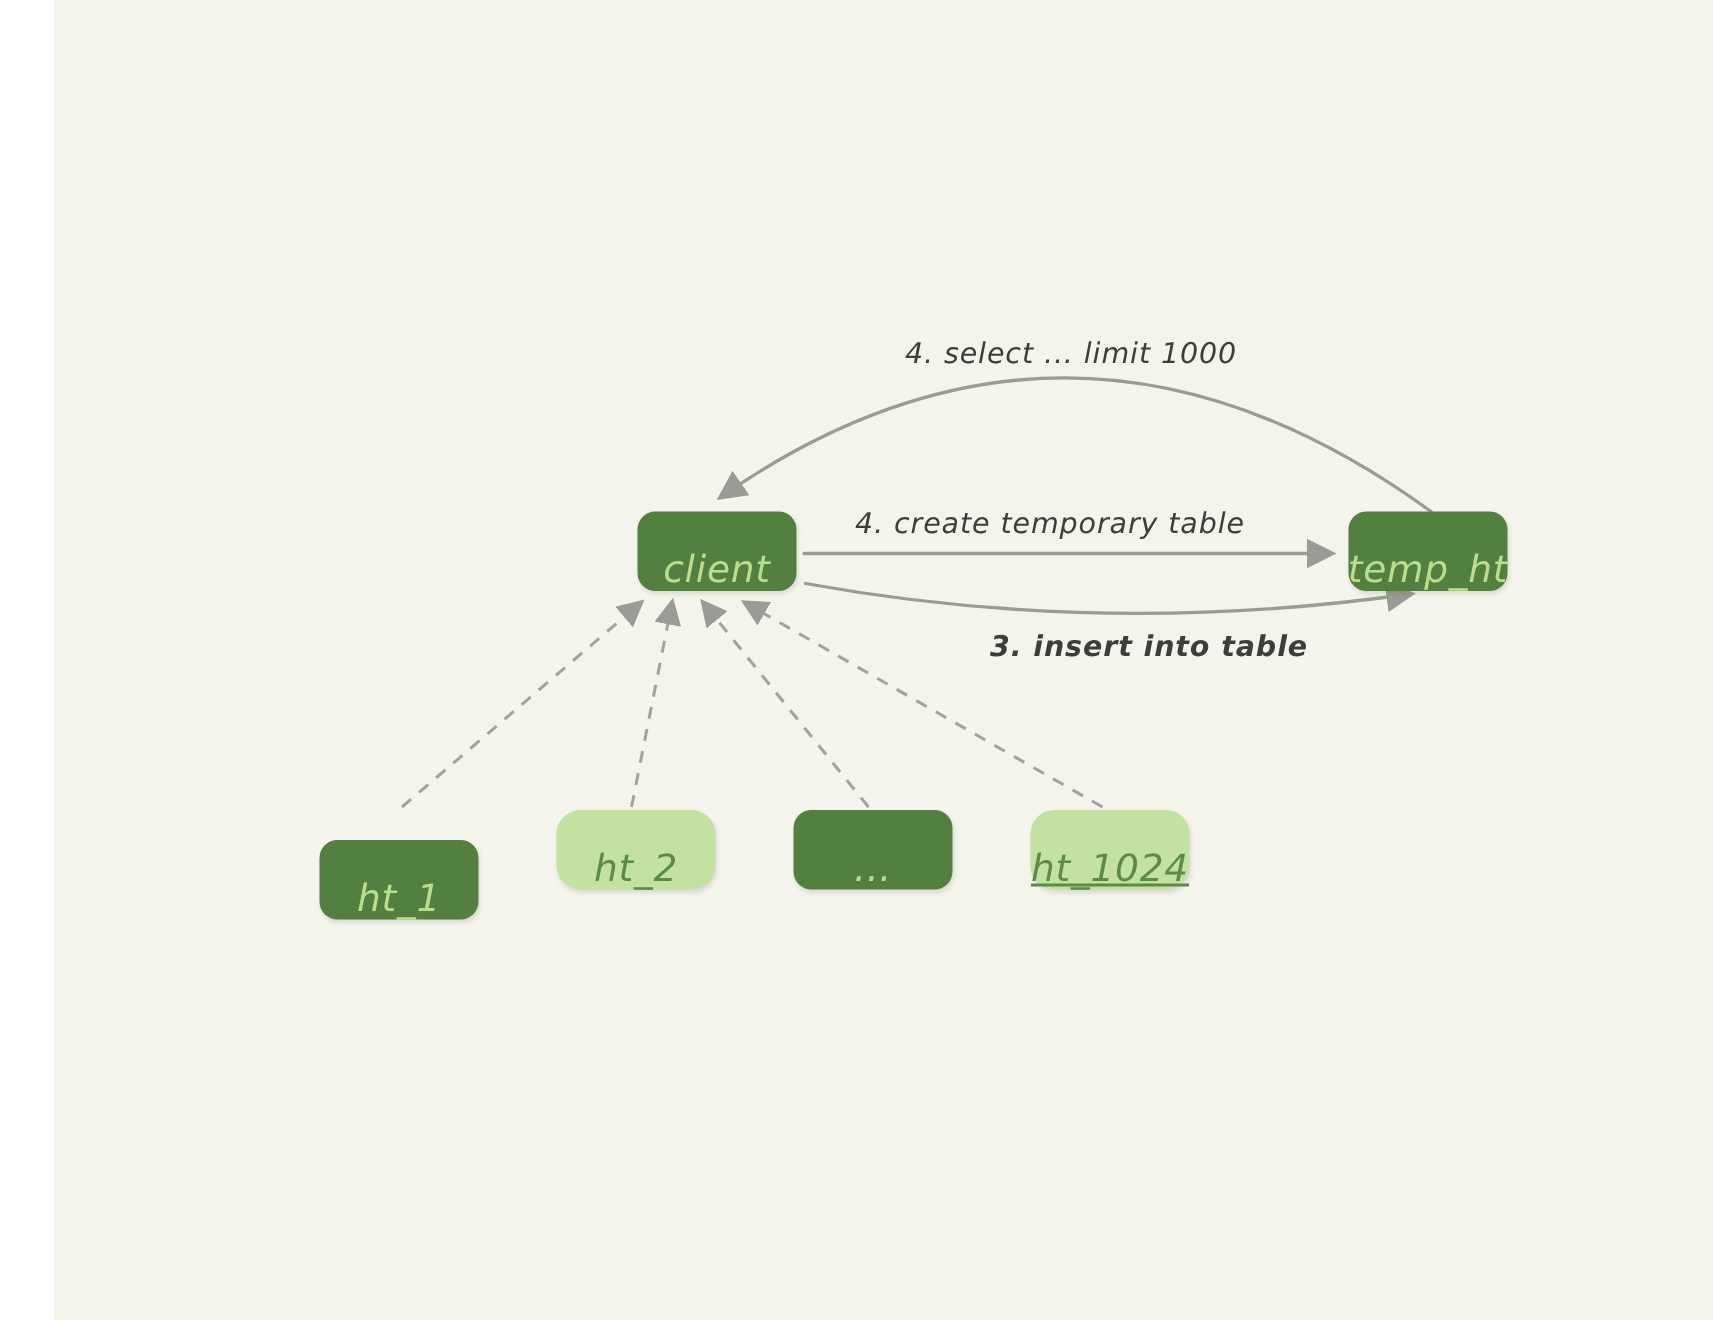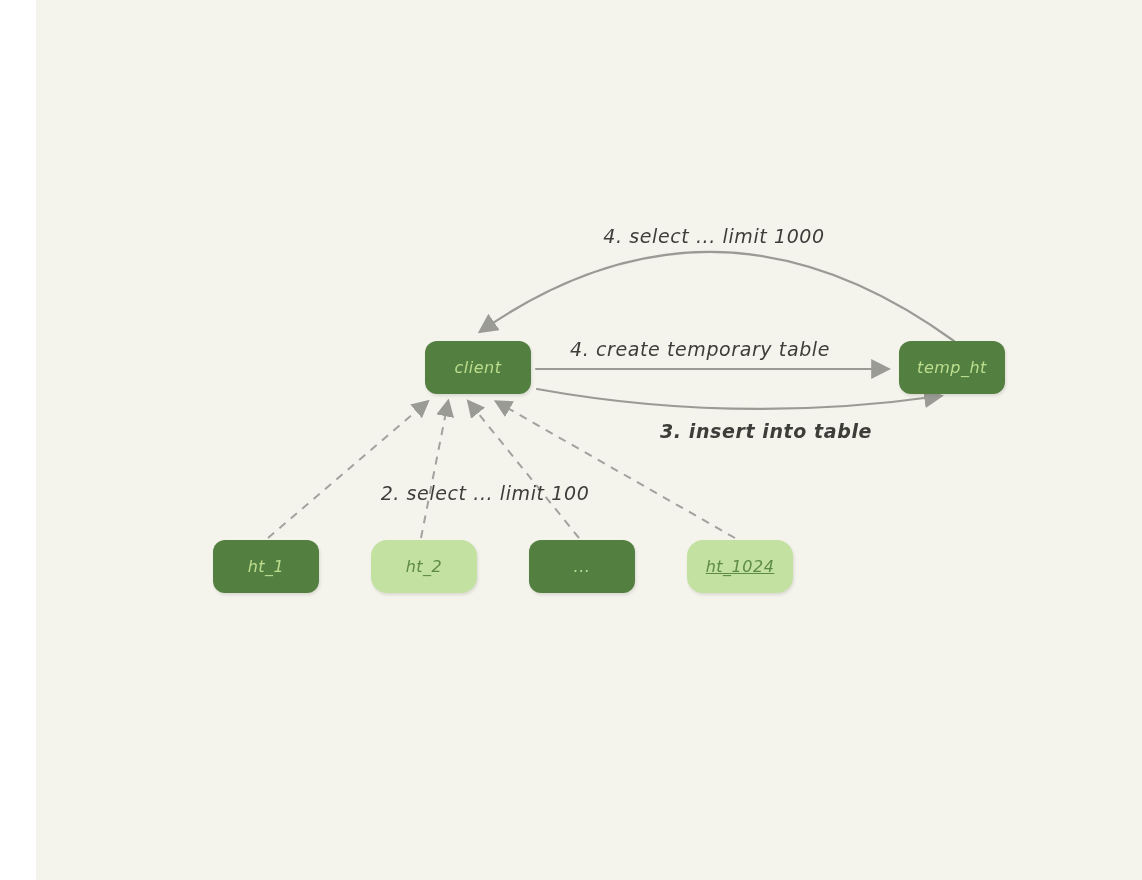--- a/index.html
+++ b/index.html
@@ -30,32 +30,32 @@
     stroke-dasharray: 8 7;
     stroke-linecap: butt;
   }
   .arrowhead-fill { fill: var(--arrow, #9b9b96); }
   .node {
     position: absolute;
     width: 106px;
     height: 53px;
     border-radius: 12px;
     display: flex;
-    align-items: center;
+    align-items: flex-end;
     justify-content: center;
-    font-size: 16px;
+    font-size: 25px;
     font-style: italic;
     letter-spacing: 0.5px;
     box-shadow: 1px 2px 3px rgba(70, 70, 55, 0.14);
   }
   .node.dark  { background: var(--node-dark, #538040);  color: var(--text-on-dark, #bcdd8e); }
   .node.light { background: var(--node-light, #c3e2a2); color: var(--text-on-light, #5d8a44); border-radius: 16px; }
   .node-client  { left: 389px; top: 341px; }
   .node-temp-ht { left: 863px; top: 341px; }
-  .node-ht-1    { left: 177px; top: 540px; font-style: italic; }
+  .node-ht-1    { left: 177px; top: 560px; font-style: italic; }
   .node-ht-2    { left: 335px; top: 540px; }
   .node-dots    { left: 493px; top: 540px; }
   .node-ht-1024 { left: 651px; top: 540px; text-decoration: underline; }
   .edge-label {
     position: absolute;
     transform: translate(-50%, -50%);
     font-size: 19px;
     font-style: italic;
     letter-spacing: 0.6px;
     color: var(--label-text, #3d3d3a);
@@ -86,21 +86,20 @@
 
     <path class="dashed-edge" d="M 232 538 L 391 402" marker-end="url(#arrowhead)"></path>
     <path class="dashed-edge" d="M 385 538 L 412 402" marker-end="url(#arrowhead)"></path>
     <path class="dashed-edge" d="M 543 538 L 433 402" marker-end="url(#arrowhead)"></path>
     <path class="dashed-edge" d="M 699 538 L 461 402" marker-end="url(#arrowhead)"></path>
   </svg>
 
   <div class="edge-label label-step-4">4. select ... limit 1000</div>
   <div class="edge-label label-step-1">4. create temporary table</div>
   <div class="edge-label label-step-3">3. insert into table</div>
-  <div class="edge-label label-step-2">2. select ... limit 100</div>
 
   <div class="node dark node-client">
     <span>client</span>
   </div>
   <div class="node dark node-temp-ht">
     <span>temp_ht</span>
   </div>
   <div class="node dark node-ht-1">
     <span>ht_1</span>
   </div>

